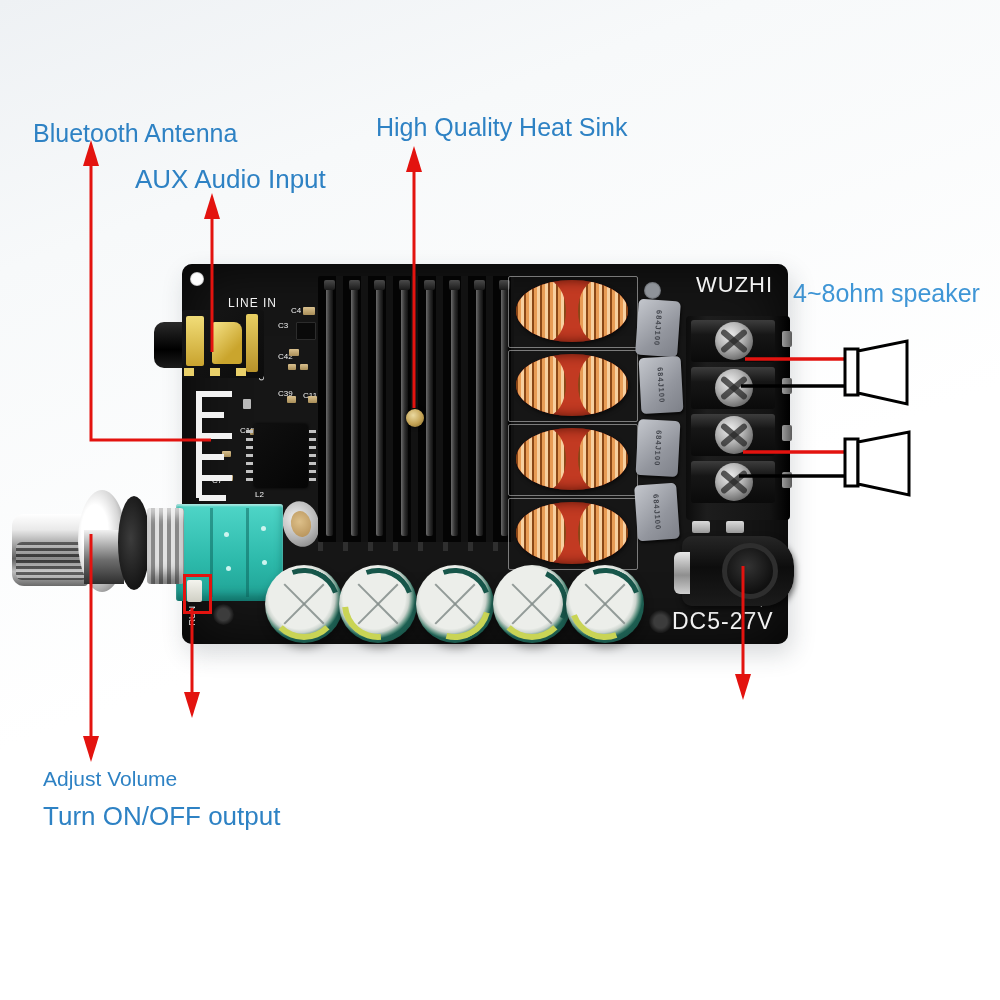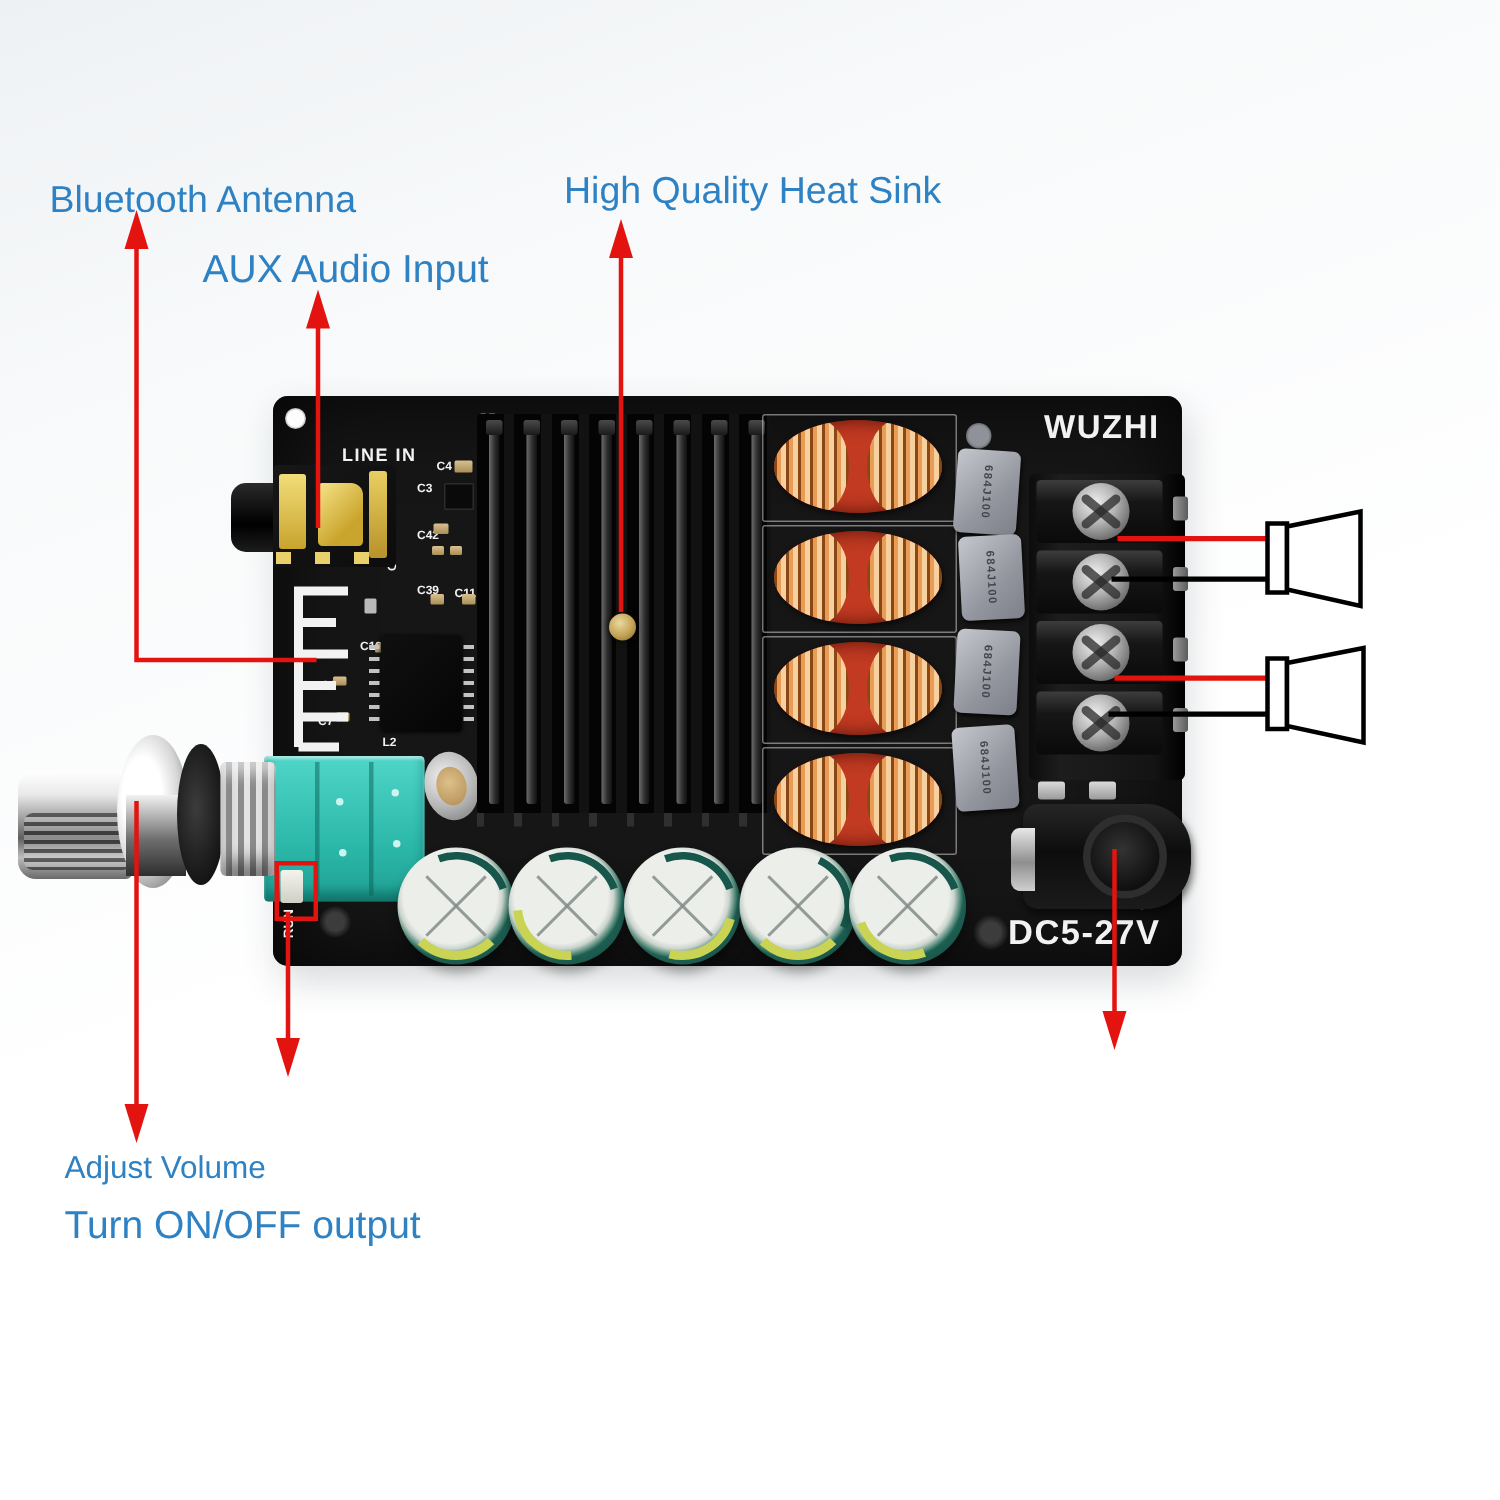--- a/index.html
+++ b/index.html
@@ -12,21 +12,21 @@
   
   .board{
     position:absolute;left:182px;top:264px;width:606px;height:380px;
     background:#161616;border-radius:10px;
     box-shadow:inset 0 0 60px rgba(0,0,0,.85), 4px 10px 24px rgba(40,50,60,.18);
   }
   .hole{position:absolute;border-radius:50%;}
   .hole.light{background:radial-gradient(circle,#fdfdfd 55%,#9a9a9a 75%,#222 100%);}
   .hole.gray{background:radial-gradient(circle,#8f9399 55%,#55585c 78%,#111 100%);}
   .hole.dark{background:radial-gradient(circle,#3c3c3c 40%,#101010 75%,#2c2c2c 100%);}
-  .silk{position:absolute;color:#f2f2f2;font-weight:bold;}
+  .silk{position:absolute;color:#f2f2f2;font-weight:normal;}
   .silk.tiny{font-size:8px;letter-spacing:0;}
   .silk.vert{writing-mode:vertical-rl;transform:rotate(180deg);}
   
   .heatsink{position:absolute;left:136px;top:12px;width:196px;height:266px;
     background:repeating-linear-gradient(90deg,#040404 0 18px,#121212 18px 25px);
     border-radius:2px;}
   .fin{position:absolute;top:8px;bottom:6px;width:7px;border-radius:2px;
     background:linear-gradient(90deg,#6b6b6b,#2e2e2e 55%,#111);}
   .fin::before{content:"";position:absolute;top:-4px;left:-2px;width:11px;height:10px;
     background:linear-gradient(180deg,#4a4a4a,#1a1a1a);border-radius:2px;}
@@ -128,20 +128,21 @@
   .overlay{position:absolute;left:0;top:0;pointer-events:none;}
 </style>
 </head>
 <body>
 
 <div class="scene">
 
   <div class="lbl" style="left:135px;top:164px;font-size:26px;">AUX Audio Input</div>
   <div class="lbl" style="left:33px;top:119px;font-size:25px;">Bluetooth Antenna</div>
   <div class="lbl" style="left:376px;top:113px;font-size:25px;">High Quality Heat Sink</div>
+  <div class="lbl" style="left:793px;top:279px;font-size:25px;color:#3f96d6;">4~8ohm speaker</div>
   <div class="lbl" style="left:43px;top:767px;font-size:21px;">Adjust Volume</div>
   <div class="lbl" style="left:43px;top:801px;font-size:26px;">Turn ON/OFF output</div>
 
   <div class="board">
 
     <div class="hole light" style="left:8px;top:8px;width:14px;height:14px;"></div>
     <div class="hole gray" style="left:462px;top:18px;width:17px;height:17px;"></div>
     <div class="hole dark" style="left:31px;top:340px;width:21px;height:21px;"></div>
     <div class="hole dark" style="left:467px;top:346px;width:23px;height:23px;"></div>
 

